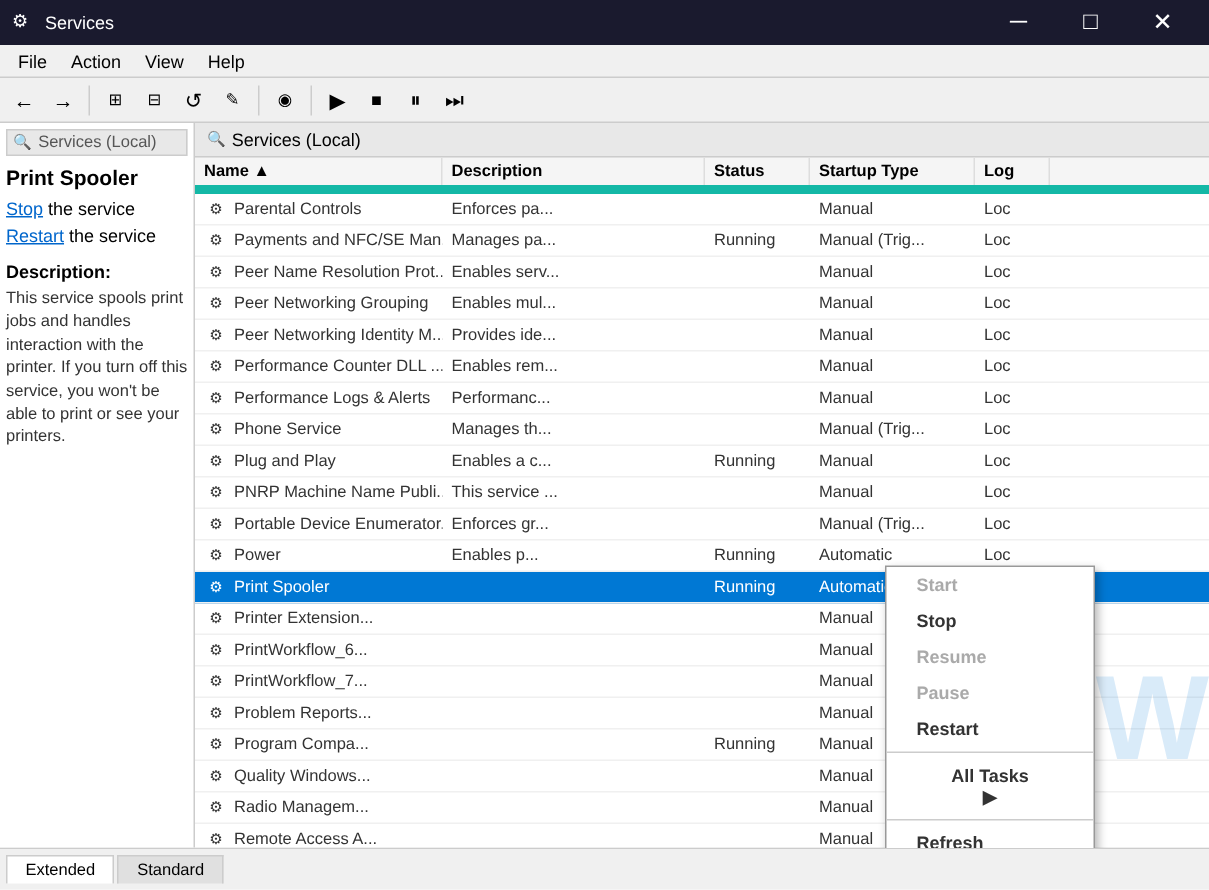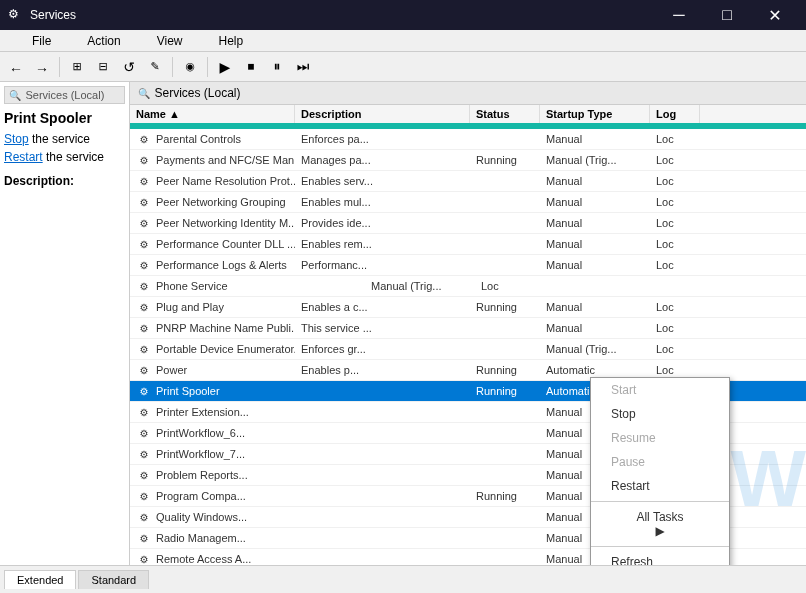--- a/index.html
+++ b/index.html
@@ -30,21 +30,20 @@
       background: #f0f0f0;
       display: flex;
       align-items: center;
       border-bottom: 1px solid #ccc;
       padding: 0 4px;
     }
     .menu-item {
       padding: 2px 8px;
       cursor: pointer;
       font-size: 12px;
-      margin-left: 20px;
     }
 
     
     .toolbar {
       height: 30px;
       background: #f0f0f0;
       border-bottom: 1px solid #ccc;
       display: flex;
       align-items: center;
       padding: 0 4px;
@@ -187,20 +186,21 @@
     
     .context-menu {
       position: absolute;
       background: white;
       border: 1px solid #999;
       box-shadow: 2px 2px 6px rgba(0,0,0,0.3);
       z-index: 100;
       min-width: 140px;
       left: 460px;
       top: 295px;
+      font-weight: bold;
     }
     .ctx-item {
       padding: 5px 20px;
       cursor: pointer;
       font-size: 12px;
       color: #333;
     }
     .ctx-item.disabled { color: #aaa; cursor: default; }
     .ctx-sep { height: 1px; background: #ccc; margin: 3px 0; }
     .ctx-item.submenu { display: flex; justify-content: space-between; align-items: center; flex-direction: column; }
@@ -263,20 +263,21 @@
     </div>
     <div class="service-name">Print Spooler</div>
     <div style="margin-bottom:4px;">
       <span class="action-link">Stop</span><span> the service</span>
     </div>
     <div style="margin-bottom:8px;">
       <span class="action-link">Restart</span><span> the service</span>
     </div>
     <div class="description-section">
       <div class="description-title">Description:</div>
+      <div class="description-text">This service spools print jobs and handles interaction with the printer. If you turn off this service, you won't be able to print or see your printers.</div>
     </div>
   </div>
 
   <div class="right-panel">
     <div class="right-panel-header">
       <span style="font-size:10px">🔍</span>
       <span>Services (Local)</span>
     </div>
 
     <div class="services-table">
@@ -360,20 +361,21 @@
     <div class="cell cell-desc">Performanc...</div>
     <div class="cell cell-status"></div>
     <div class="cell cell-startup">Manual</div>
     <div class="cell cell-log">Loc</div>
   </div>
           <div class="table-row">
     <div class="cell cell-name">
       <span class="service-icon" style="font-size:10px">⚙</span>
       <span>Phone Service</span>
     </div>
+    <div class="cell cell-desc">Manages th...</div>
     <div class="cell cell-status"></div>
     <div class="cell cell-startup">Manual (Trig...</div>
     <div class="cell cell-log">Loc</div>
   </div>
           <div class="table-row">
     <div class="cell cell-name">
       <span class="service-icon" style="font-size:10px">⚙</span>
       <span>Plug and Play</span>
     </div>
     <div class="cell cell-desc">Enables a c...</div>

